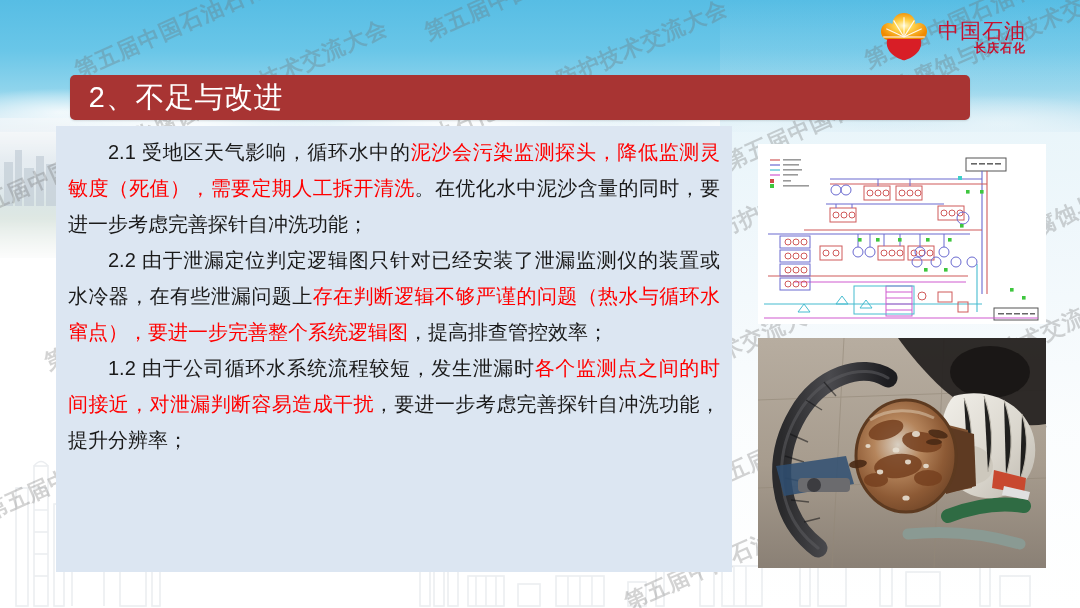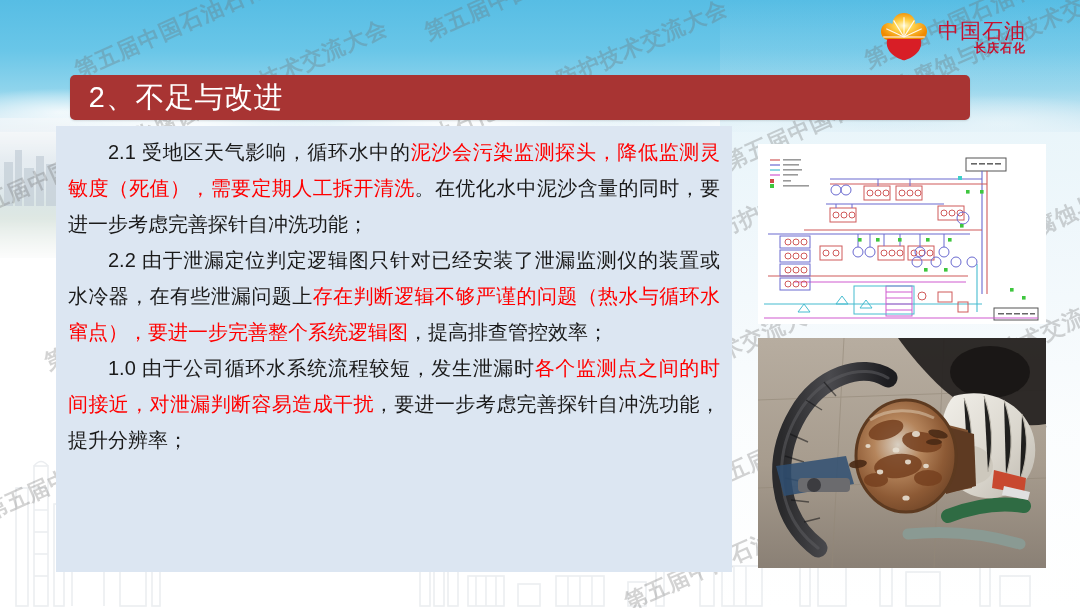--- a/index.html
+++ b/index.html
@@ -204,21 +204,21 @@
   </div>
 
   <div class="title-bar">
     <span class="t">2、不足与改进</span>
   </div>
 
   <div class="content-panel">
     <div class="body-text" id="bodyText">
         <p id="p-2-1"><span>2.1  受地区天气影响，循环水中的</span><span class="rd">泥沙会污染监测探头，降低监测灵敏度（死值），需要定期人工拆开清洗</span><span>。在优化水中泥沙含量的同时，要进一步考虑完善探针自冲洗功能；</span></p>
         <p id="p-2-2"><span>2.2  由于泄漏定位判定逻辑图只针对已经安装了泄漏监测仪的装置或水冷器，在有些泄漏问题上</span><span class="rd">存在判断逻辑不够严谨的问题（热水与循环水窜点），要进一步完善整个系统逻辑图</span><span>，提高排查管控效率；</span></p>
-        <p id="p-2-3"><span>1.0  由于公司循环水系统流程较短，发生泄漏时</span><span class="rd">各个监测点之间的时间接近，对泄漏判断容易造成干扰</span><span>，要进一步考虑完善探针自冲洗功能，提升分辨率；</span></p>
+        <p id="p-2-3"><span>1.2  由于公司循环水系统流程较短，发生泄漏时</span><span class="rd">各个监测点之间的时间接近，对泄漏判断容易造成干扰</span><span>，要进一步考虑完善探针自冲洗功能，提升分辨率；</span></p>
       </div>
   </div>
 
   <div class="pid-img">
     <svg viewBox="0 0 288 180" width="288" height="180">
       <rect width="288" height="180" fill="#ffffff"></rect>
 
       <g>
         <g stroke-width="1.2">
           <line x1="12" y1="16" x2="22" y2="16" stroke="#d05a5a"></line>

